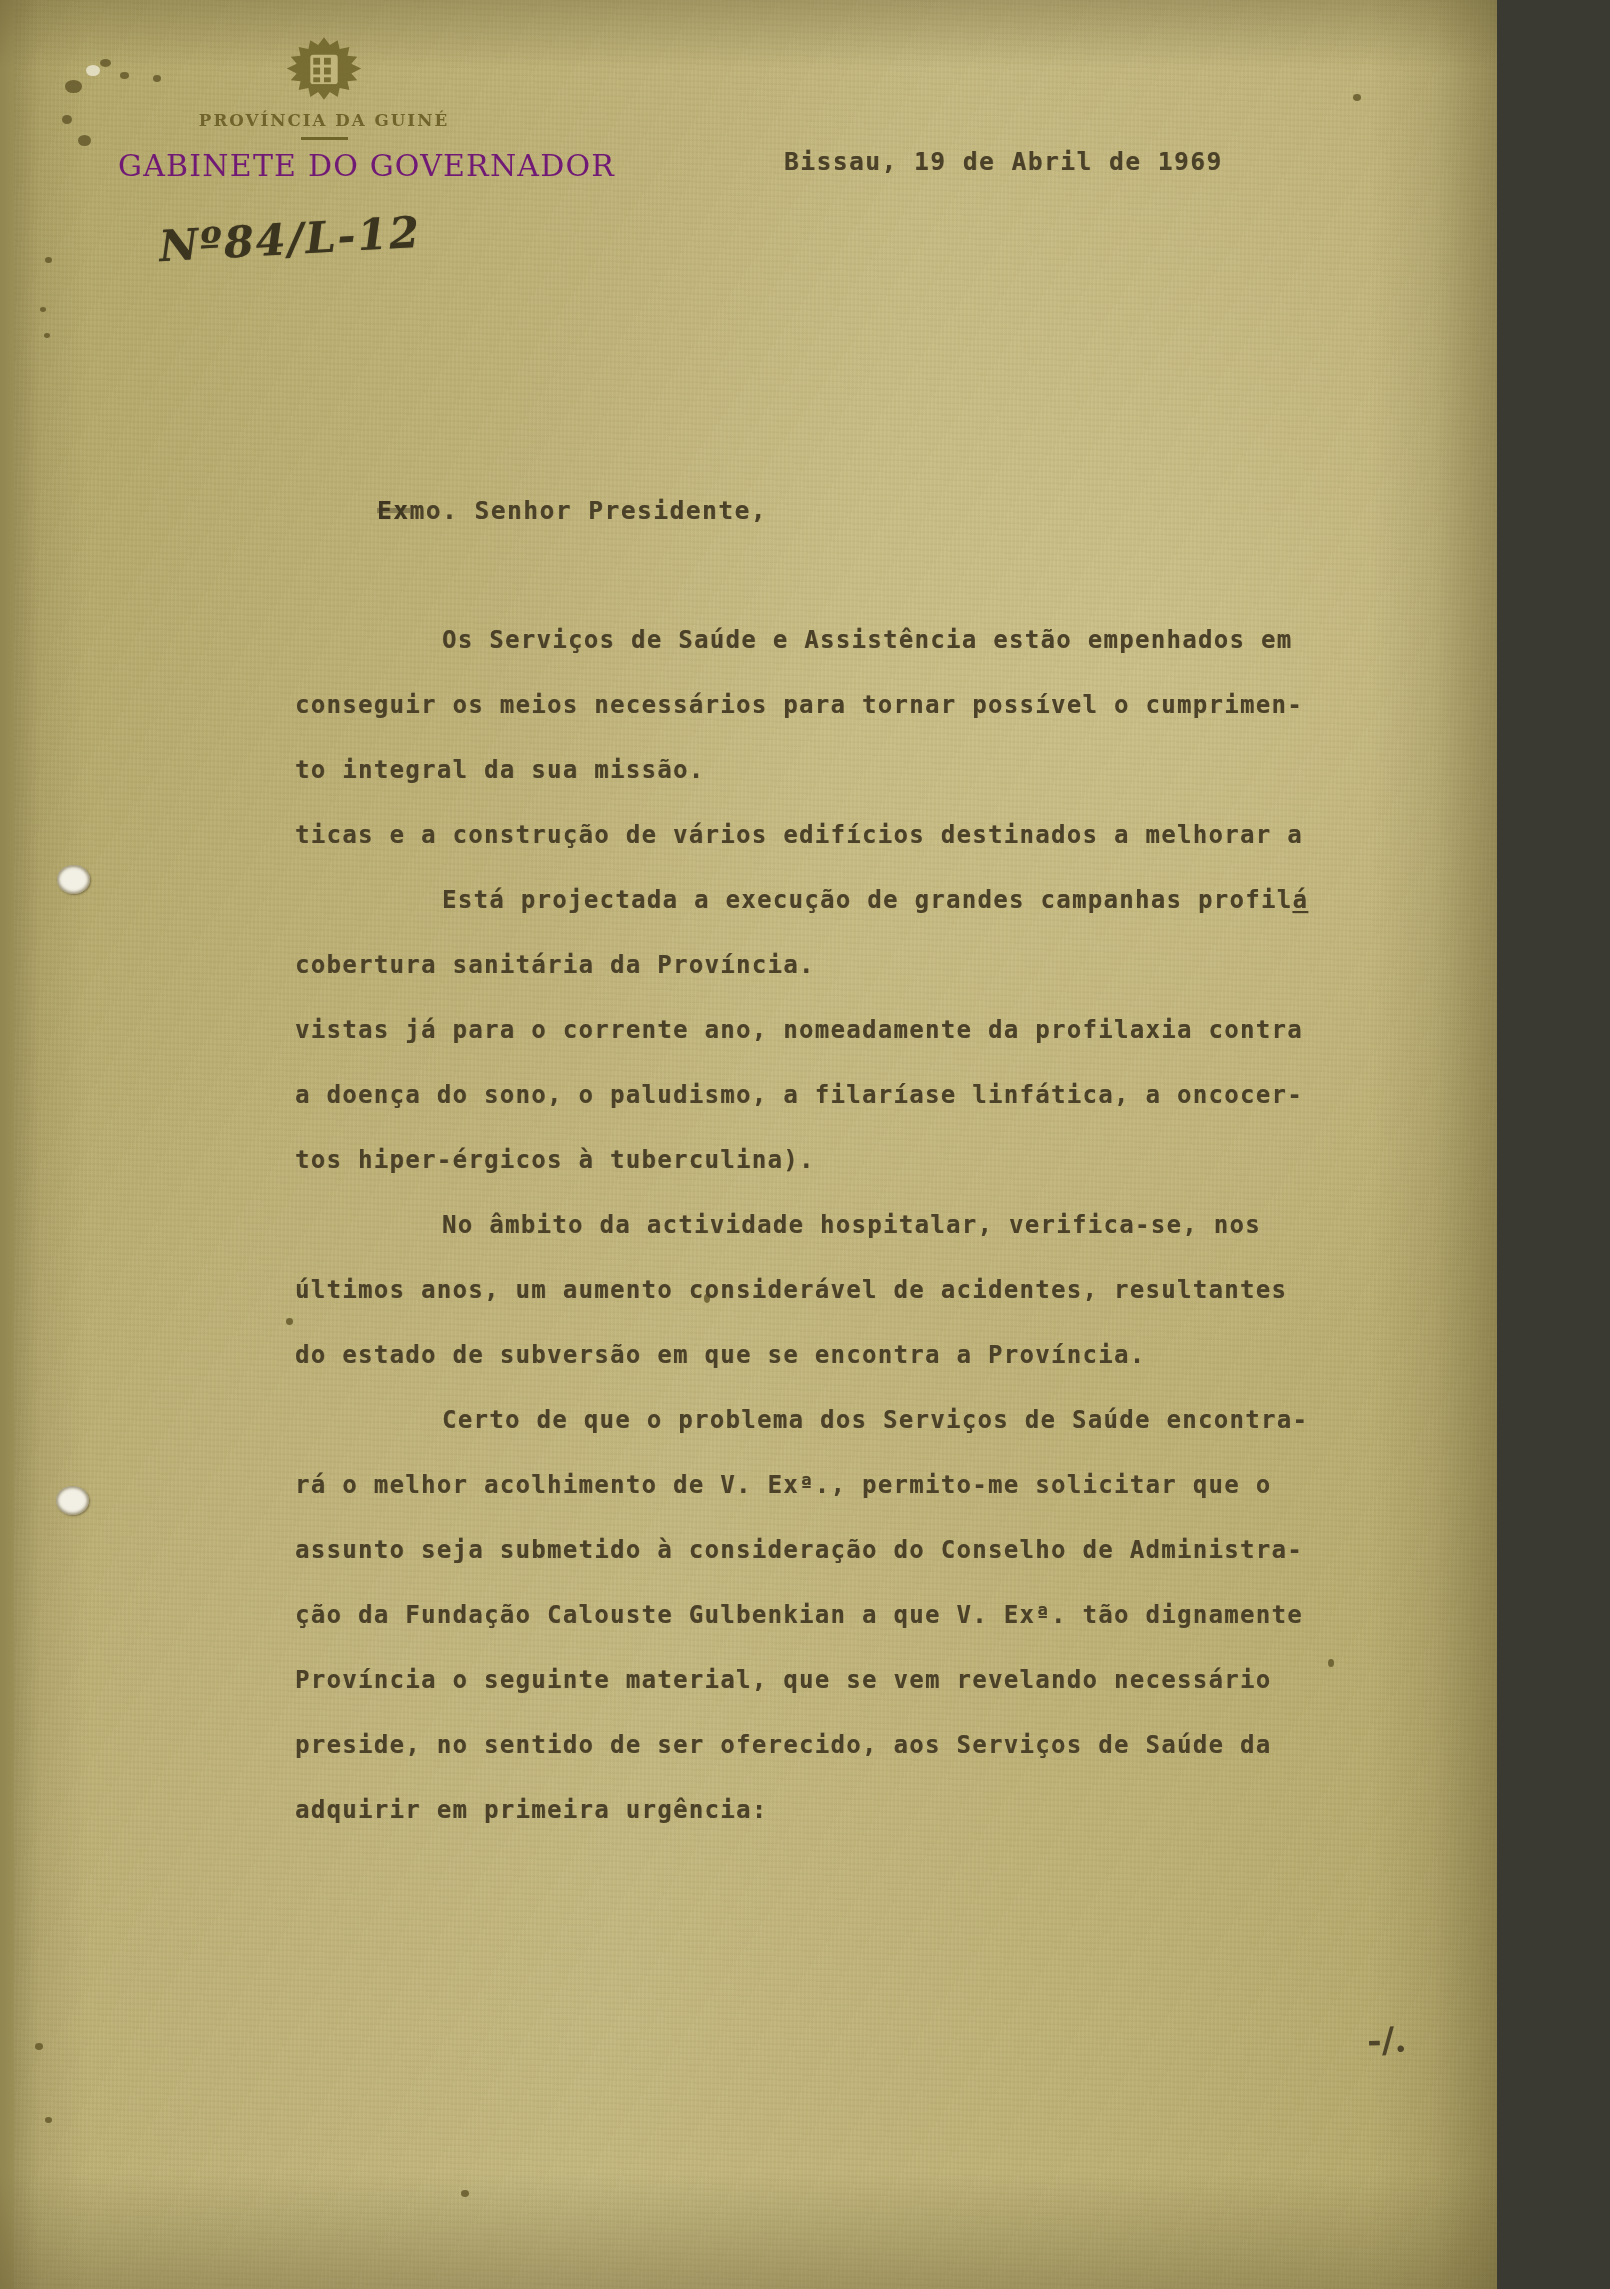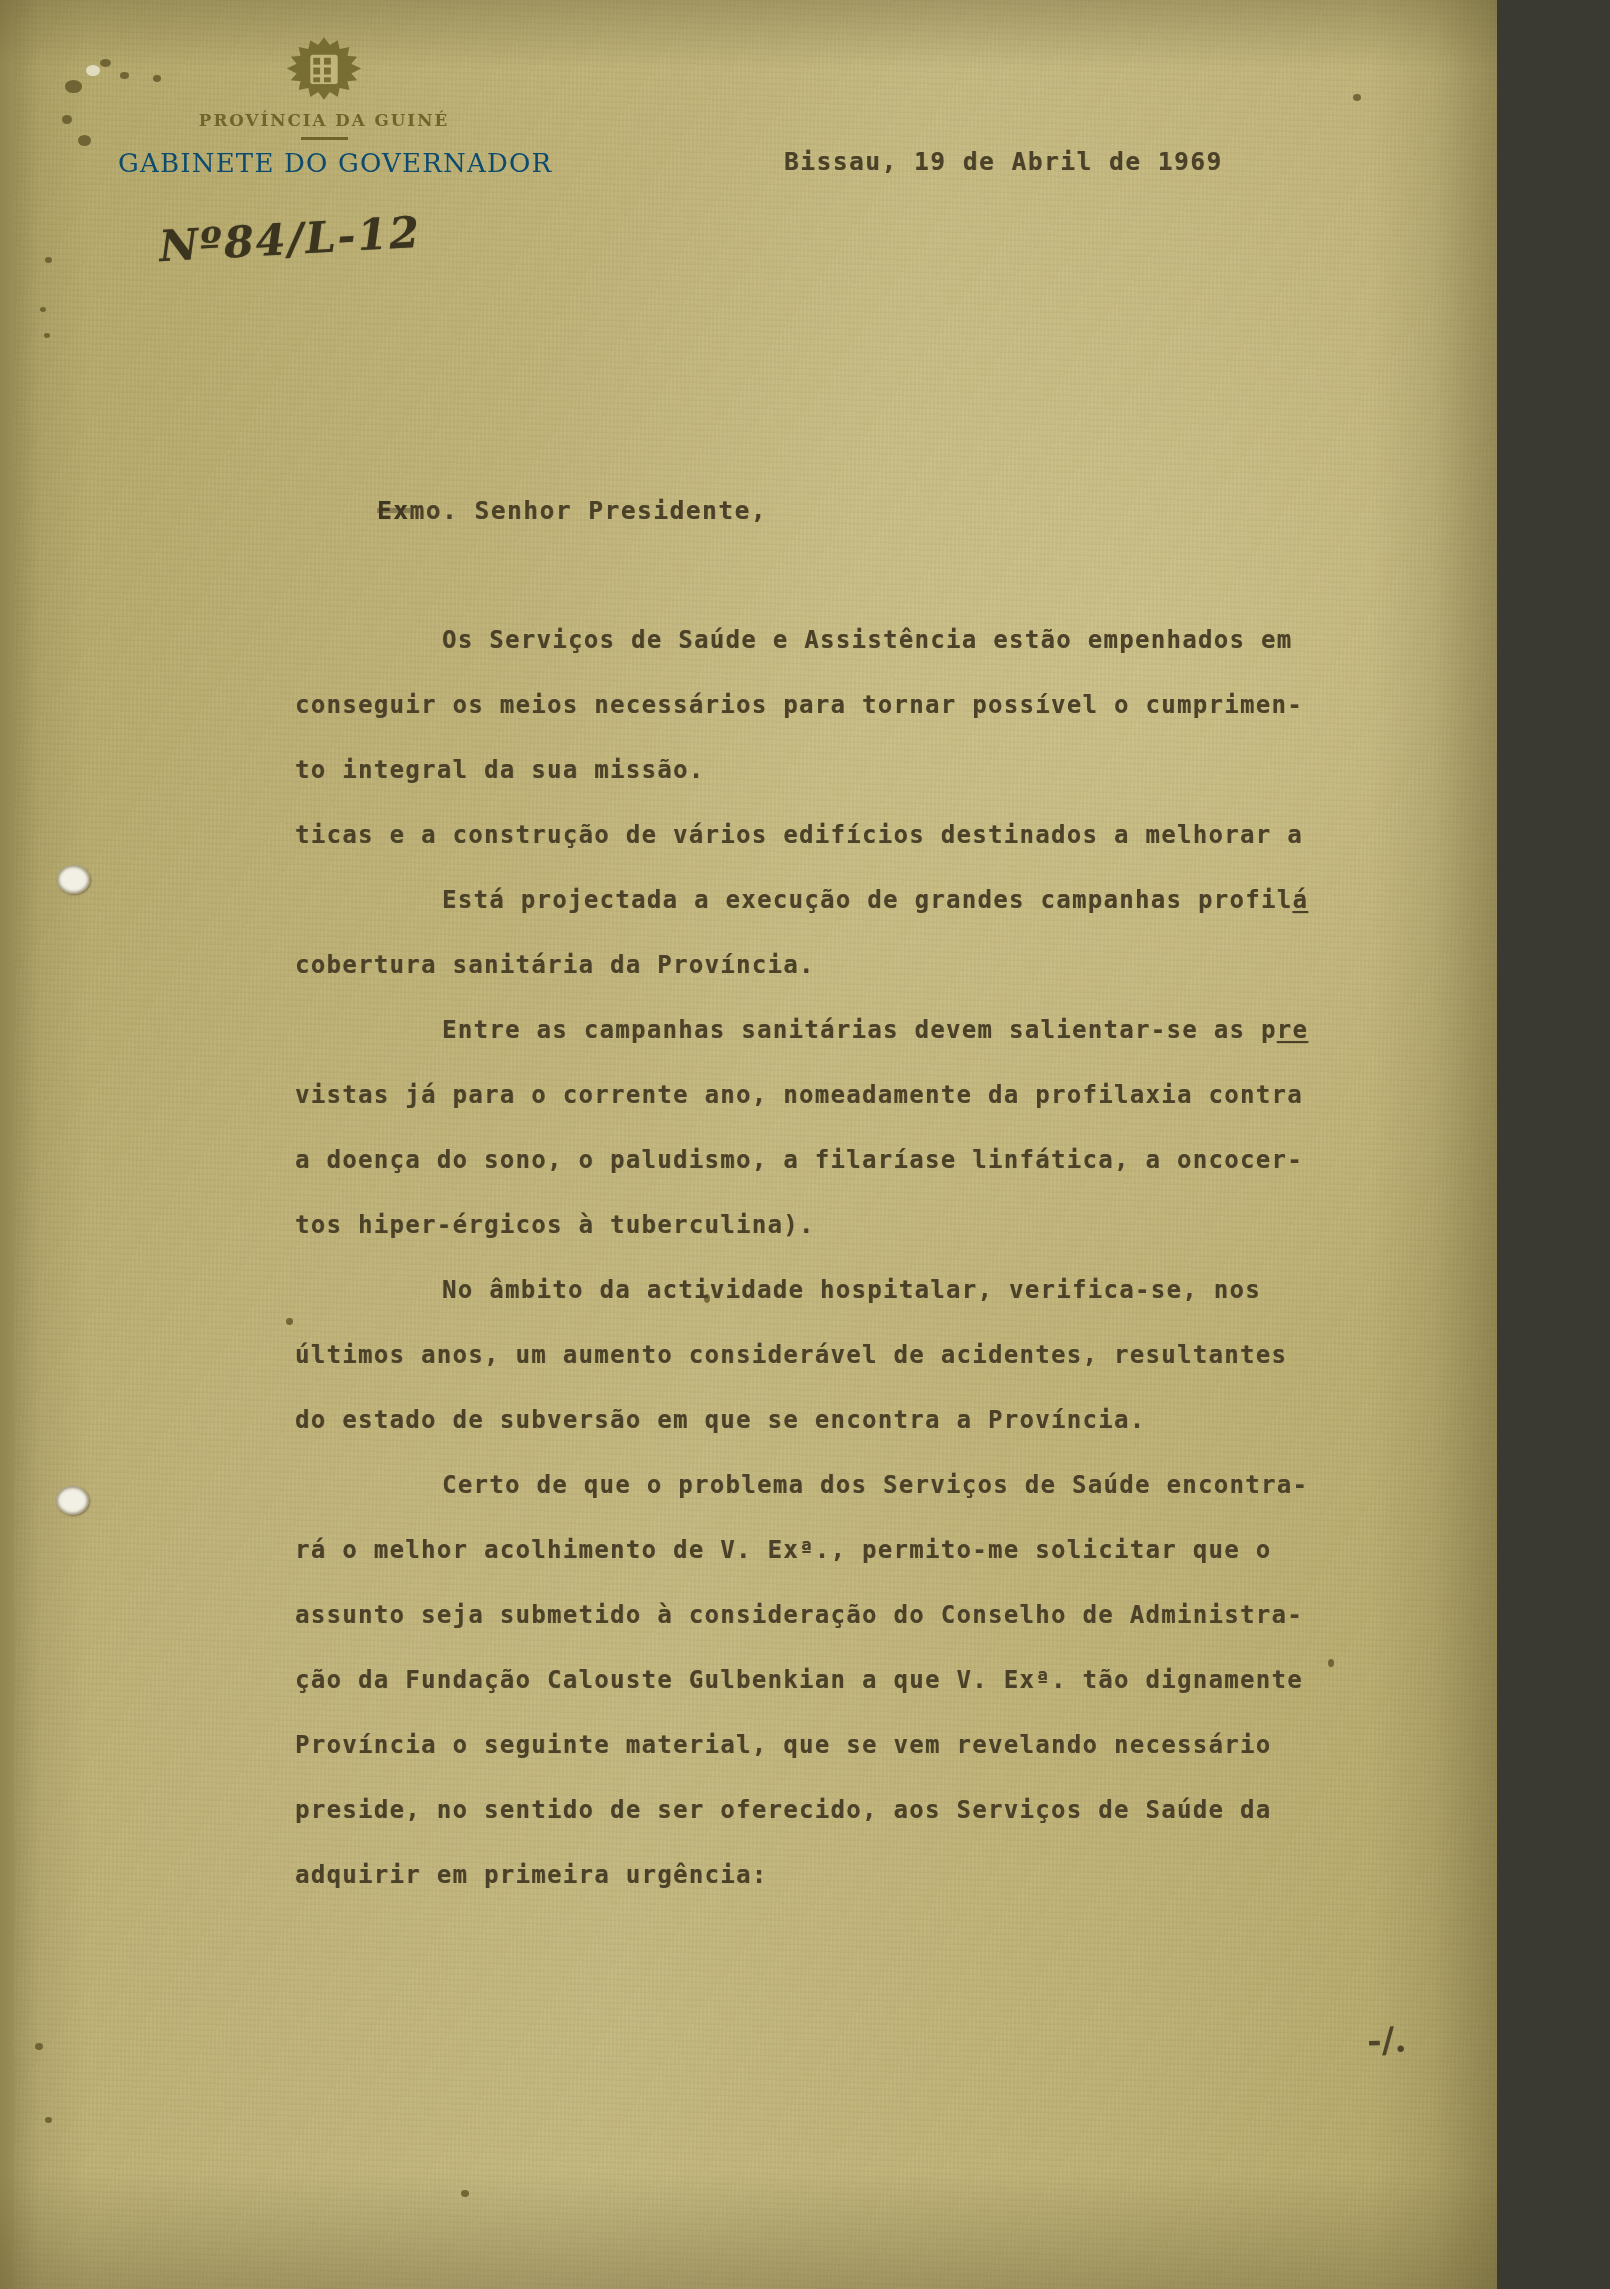--- a/index.html
+++ b/index.html
@@ -93,23 +93,23 @@
     color: #70642c;
     white-space: nowrap;
   }
   .lh-rule {
     width: 47px; height: 2.9px;
     background: #6e6329;
     margin: 6.9px auto 8.8px auto;
   }
   .lh-office {
     font-family: "DejaVu Serif", "Liberation Serif", serif;
-    font-size: 26px;
+    font-size: 30px;
     letter-spacing: 1.2px;
-    color: #0c4a6e;
+    color: #701a75;
     white-space: nowrap;
   }
 
   
   .handwritten-ref {
     position: absolute;
     left: 159px;
     top: 214px;
     font-family: "DejaVu Serif", "Liberation Serif", serif;
     font-style: italic;
@@ -255,21 +255,20 @@
 
   <div class="tw salutation"><span class="struck">Ex</span><span>mo. Senhor Presidente,</span></div>
 
   <div class="body" id="body-lines">
       <div class="ln ind"><span>Os Serviços de Saúde e Assistência estão empenhados em</span></div>
       <div class="ln out"><span>conseguir os meios necessários para tornar possível o cumprimen-</span></div>
       <div class="ln out"><span>to integral da sua missão.</span></div>
       <div class="ln out"><span>ticas e a construção de vários edifícios destinados a melhorar a</span></div>
       <div class="ln ind"><span>Está projectada a execução de grandes campanhas profil</span><span class="u">á</span></div>
       <div class="ln out"><span>cobertura sanitária da Província.</span></div>
-      <div class="ln ind"><span>Entre as campanhas sanitárias devem salientar-se as p</span><span class="u">re</span></div>
       <div class="ln out"><span>vistas já para o corrente ano, nomeadamente da profilaxia contra</span></div>
       <div class="ln out"><span>a doença do sono, o paludismo, a filaríase linfática, a oncocer-</span></div>
       <div class="ln out"><span>tos hiper-érgicos à tuberculina).</span></div>
       <div class="ln ind"><span>No âmbito da actividade hospitalar, verifica-se, nos</span></div>
       <div class="ln out"><span>últimos anos, um aumento considerável de acidentes, resultantes</span></div>
       <div class="ln out"><span>do estado de subversão em que se encontra a Província.</span></div>
       <div class="ln ind"><span>Certo de que o problema dos Serviços de Saúde encontra-</span></div>
       <div class="ln out"><span>rá o melhor acolhimento de V. Exª., permito-me solicitar que o</span></div>
       <div class="ln out"><span>assunto seja submetido à consideração do Conselho de Administra-</span></div>
       <div class="ln out"><span>ção da Fundação Calouste Gulbenkian a que V. Exª. tão dignamente</span></div>

